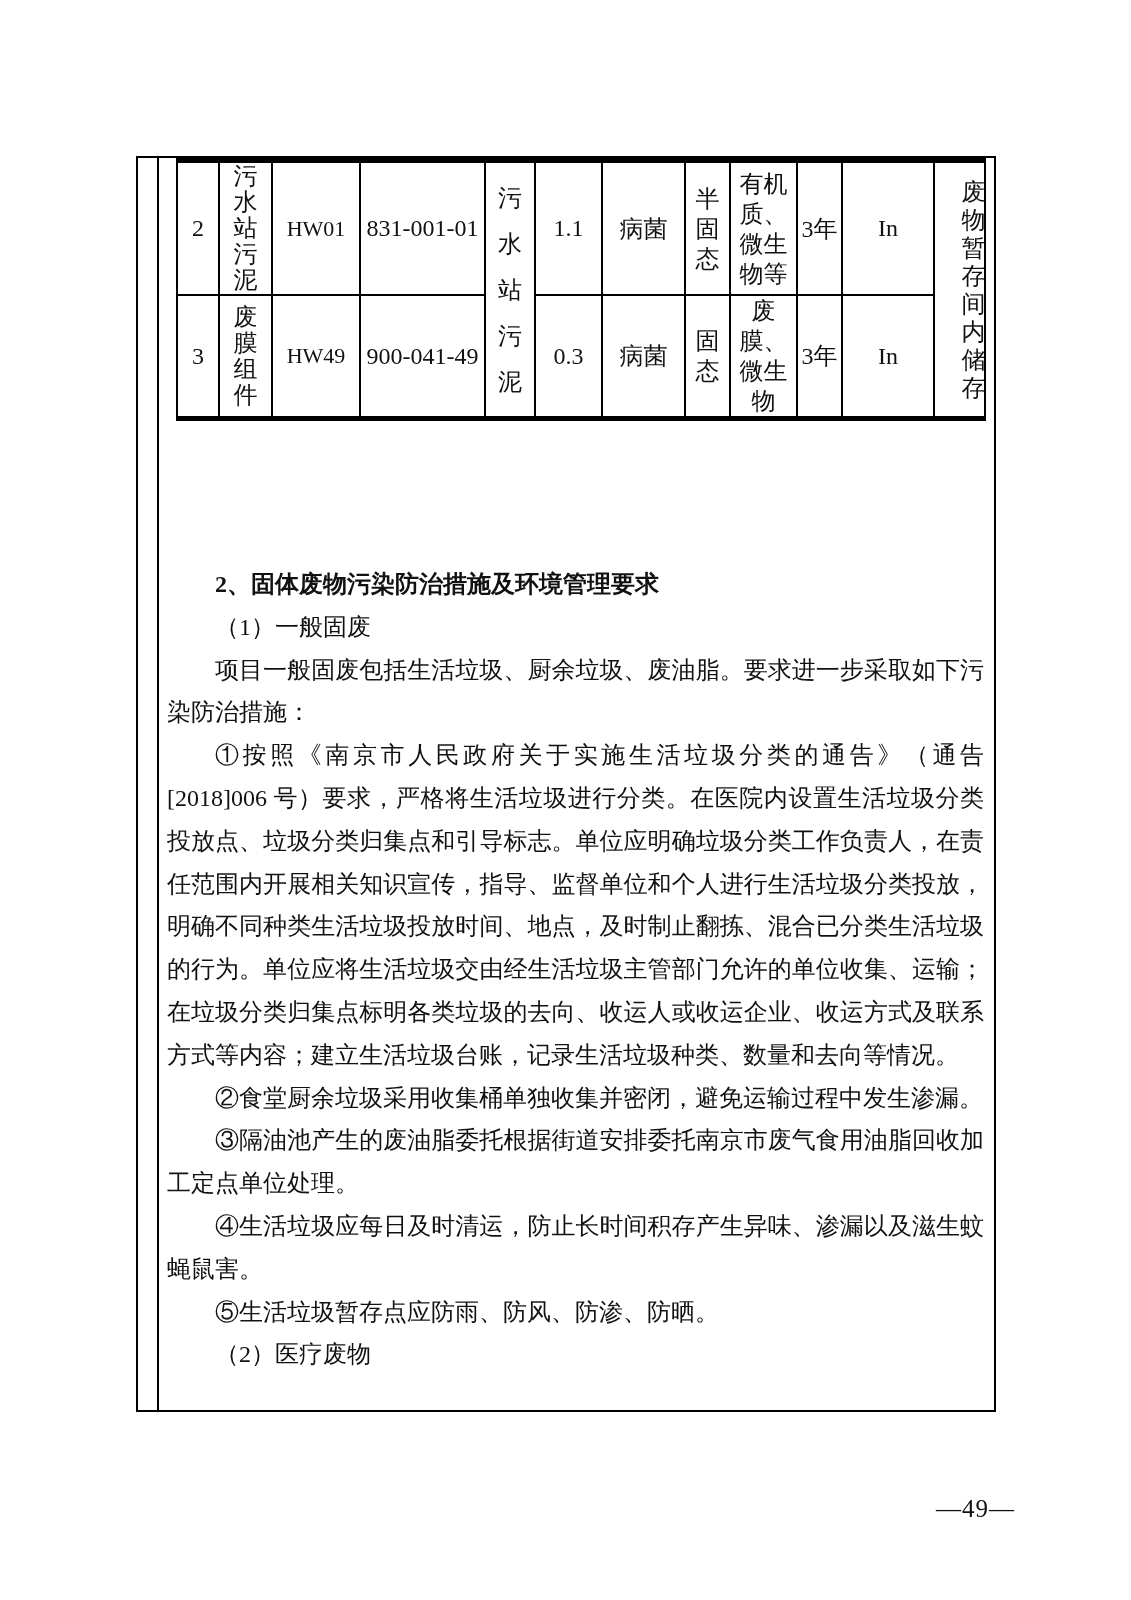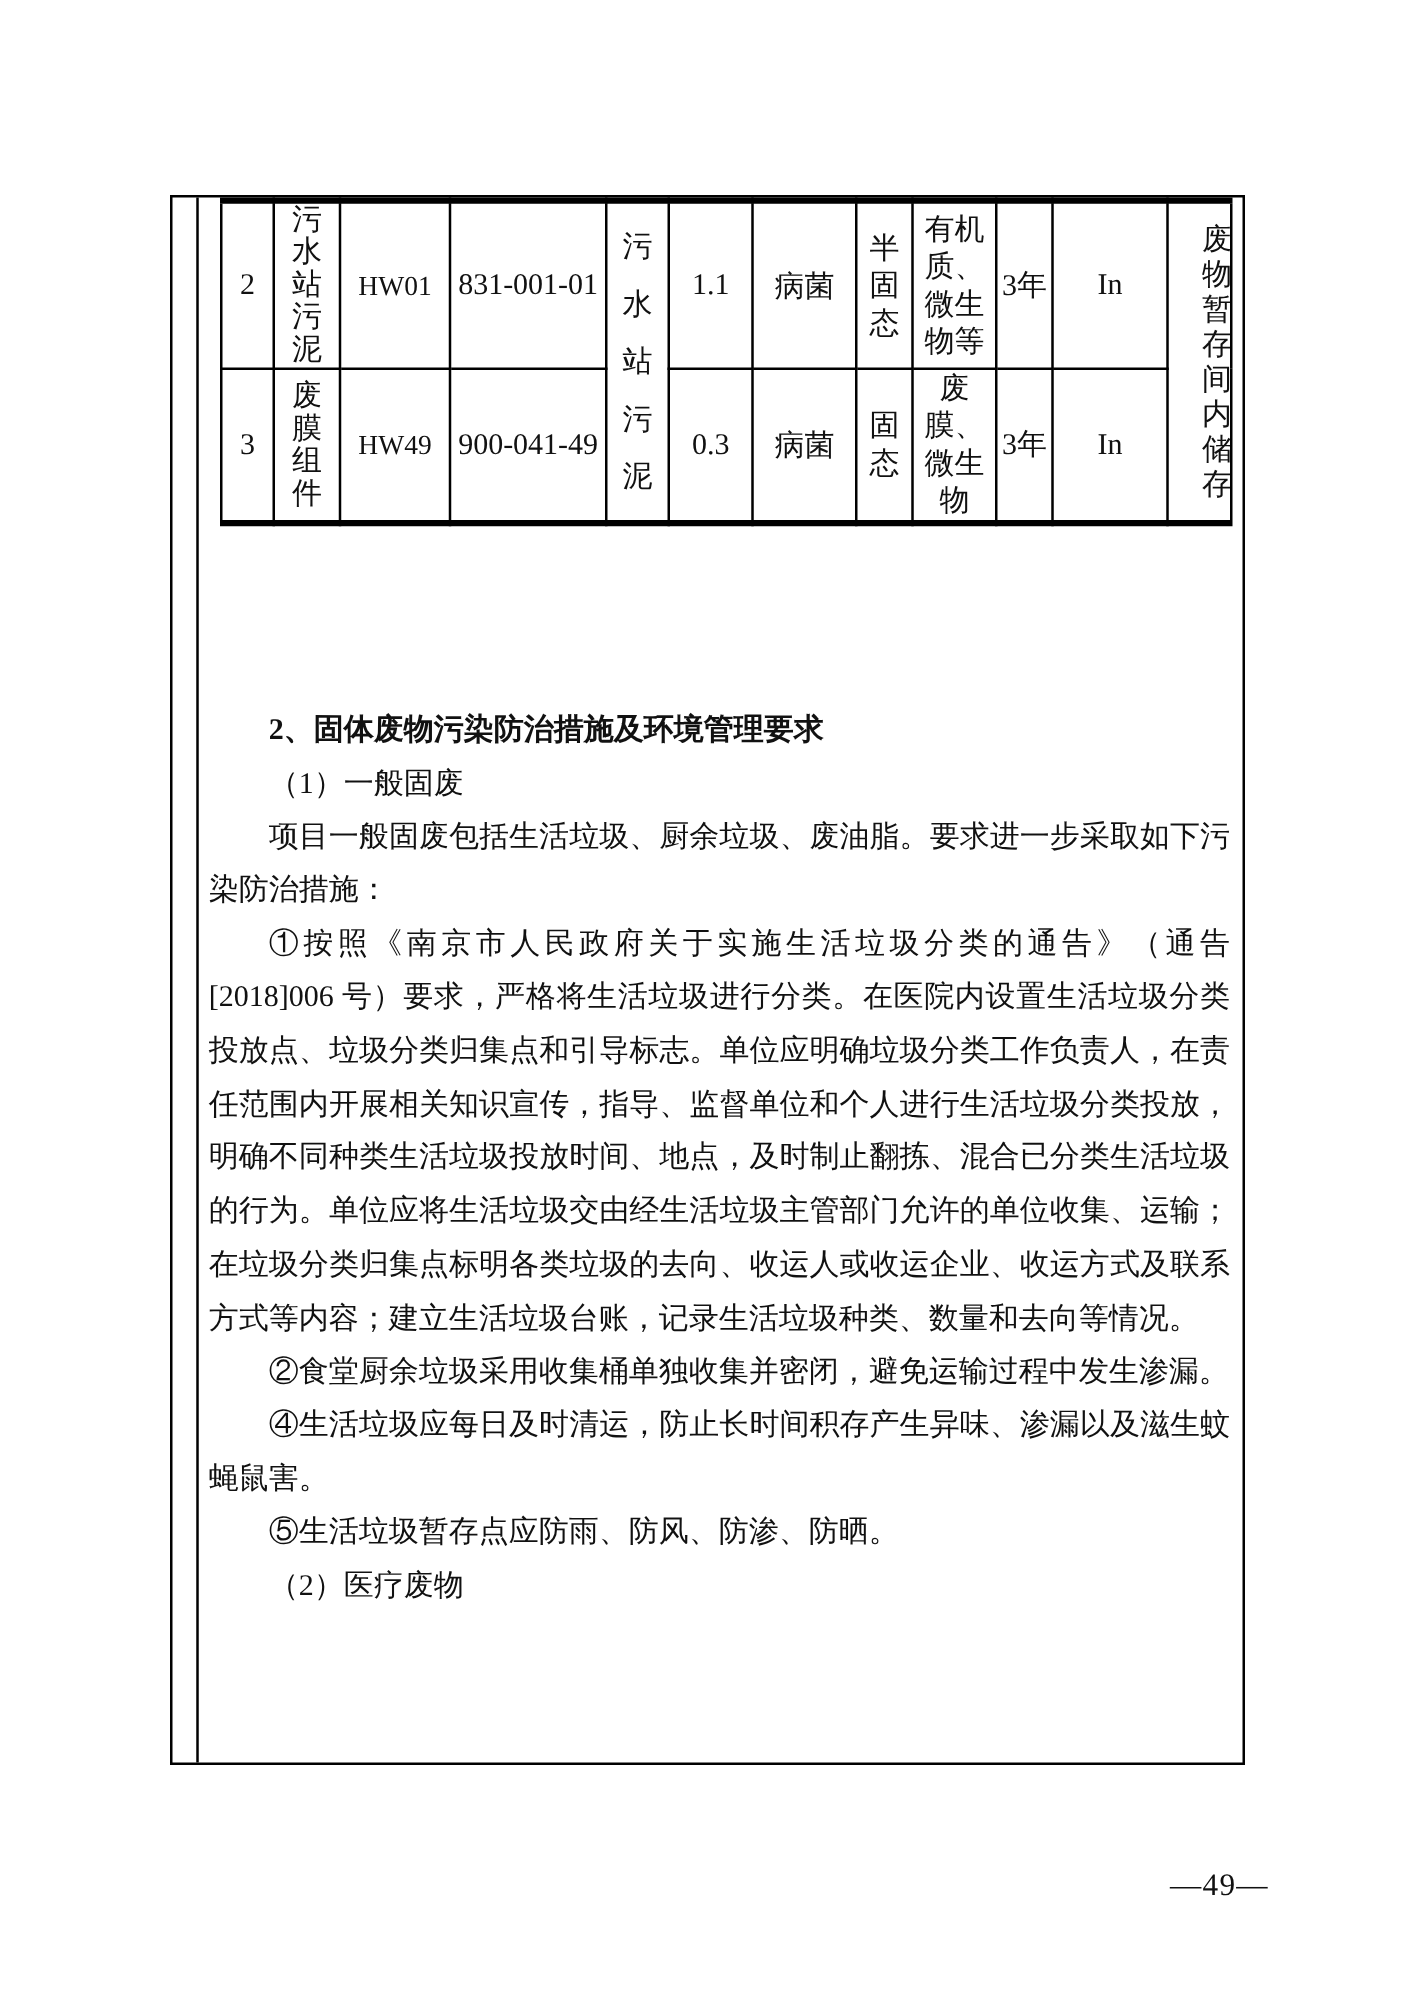--- a/index.html
+++ b/index.html
@@ -134,20 +134,21 @@
       </tr>
     </tbody>
       </table>
 
     <div class="bodytext">
       <p class="heading">2、固体废物污染防治措施及环境管理要求</p>
       <p>（1）一般固废</p>
       <p>项目一般固废包括生活垃圾、厨余垃圾、废油脂。要求进一步采取如下污染防治措施：</p>
       <p>①按照《南京市人民政府关于实施生活垃圾分类的通告》（通告[2018]006 号）要求，严格将生活垃圾进行分类。在医院内设置生活垃圾分类投放点、垃圾分类归集点和引导标志。单位应明确垃圾分类工作负责人，在责任范围内开展相关知识宣传，指导、监督单位和个人进行生活垃圾分类投放，明确不同种类生活垃圾投放时间、地点，及时制止翻拣、混合已分类生活垃圾的行为。单位应将生活垃圾交由经生活垃圾主管部门允许的单位收集、运输；在垃圾分类归集点标明各类垃圾的去向、收运人或收运企业、收运方式及联系方式等内容；建立生活垃圾台账，记录生活垃圾种类、数量和去向等情况。</p>
       <p>②食堂厨余垃圾采用收集桶单独收集并密闭，避免运输过程中发生渗漏。</p>
+      <p>③隔油池产生的废油脂委托根据街道安排委托南京市废气食用油脂回收加工定点单位处理。</p>
       <p>④生活垃圾应每日及时清运，防止长时间积存产生异味、渗漏以及滋生蚊蝇鼠害。</p>
       <p>⑤生活垃圾暂存点应防雨、防风、防渗、防晒。</p>
       <p>（2）医疗废物</p>
     </div>
 
   </div>
 </div>
 
 <div class="page-num">—49—</div>
 

